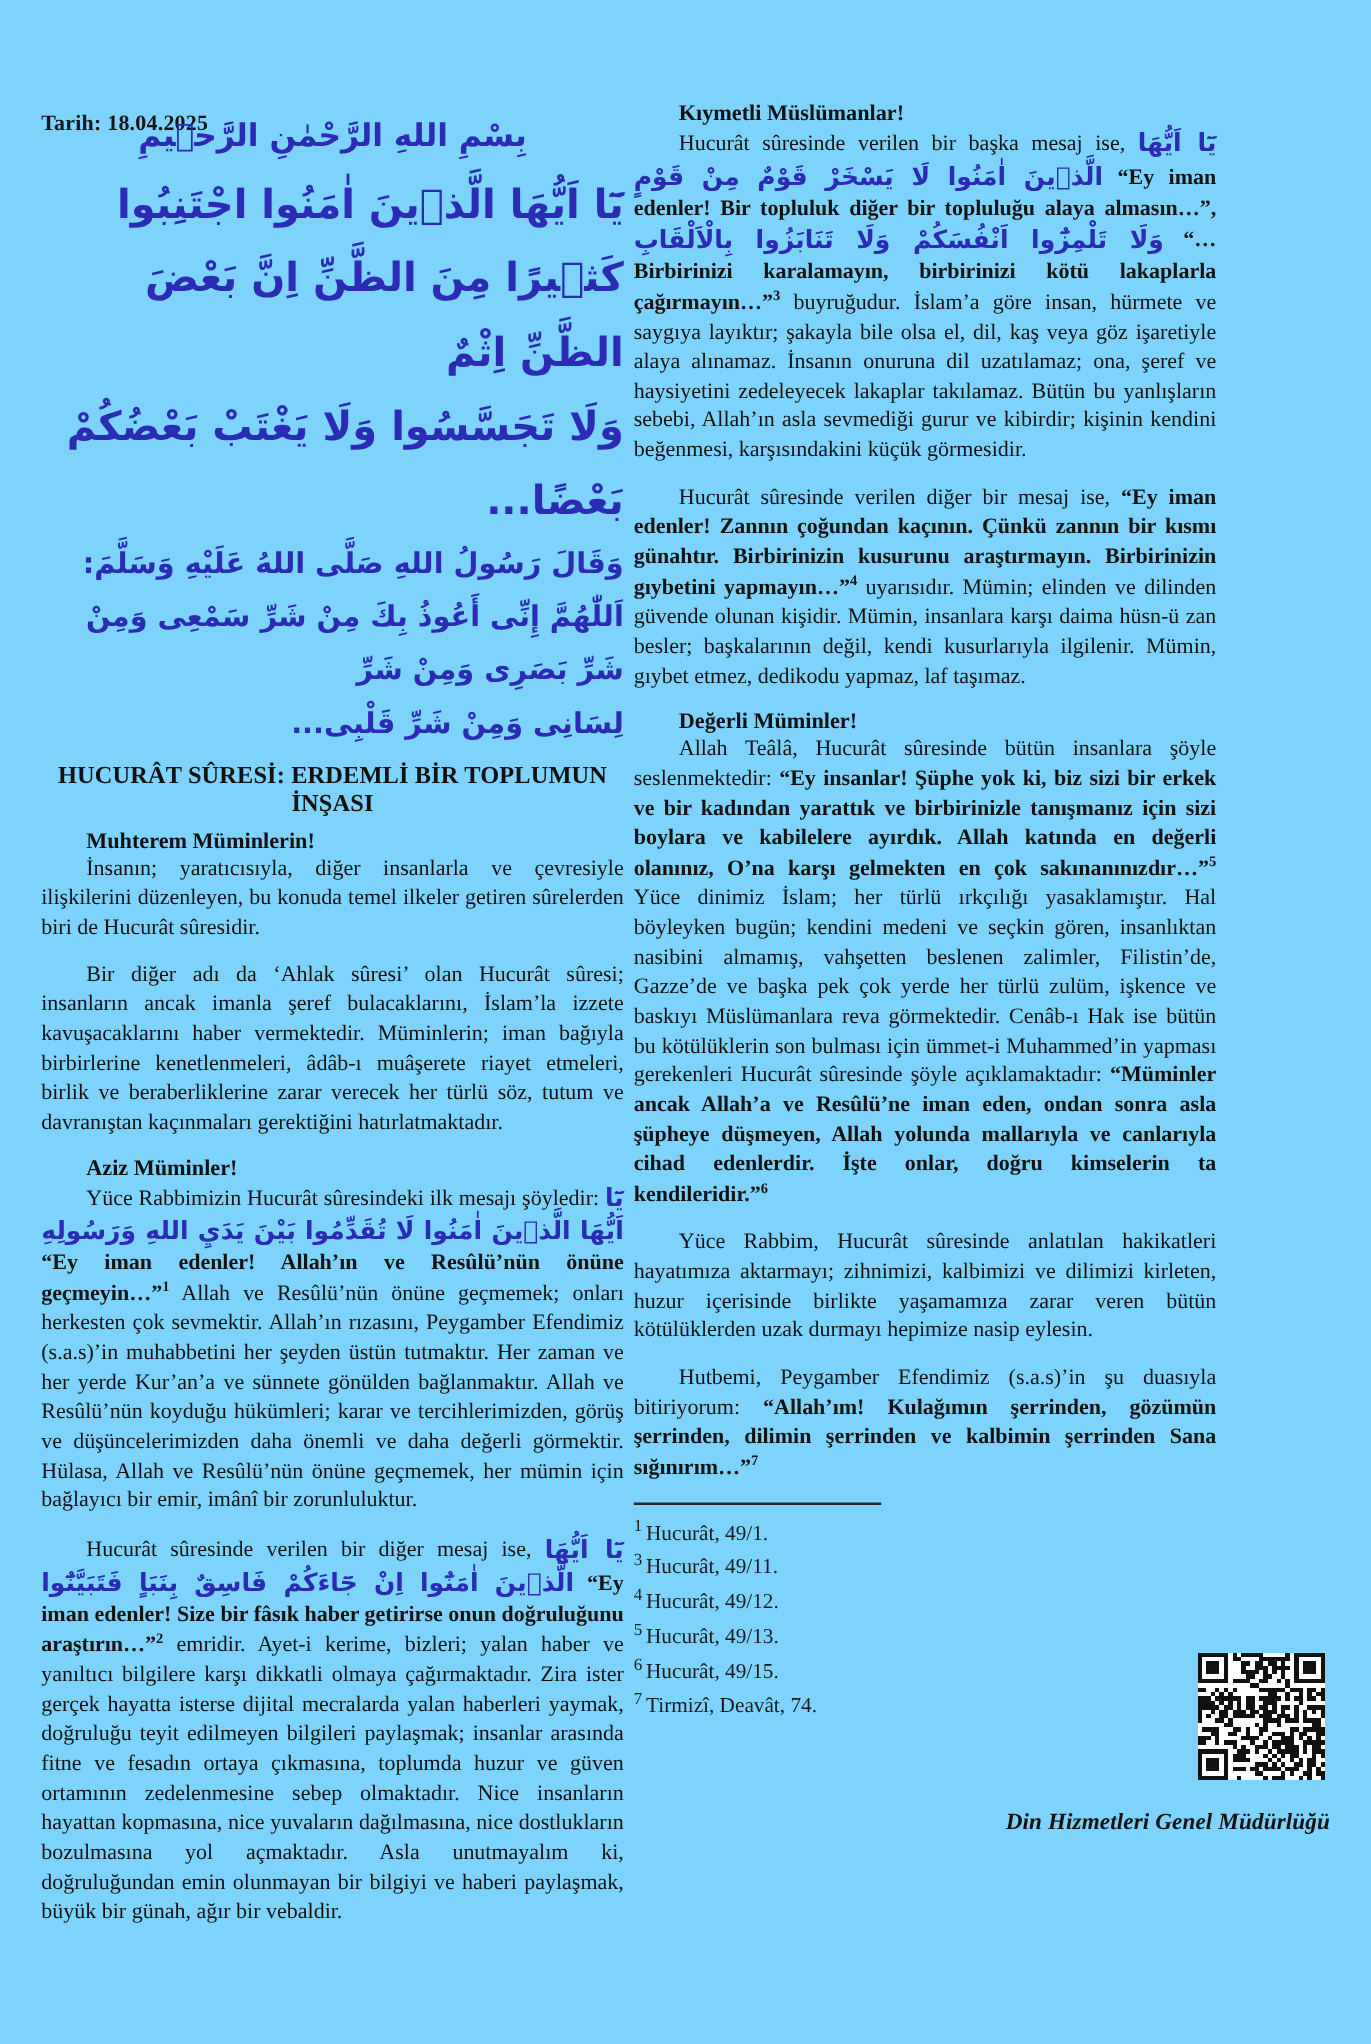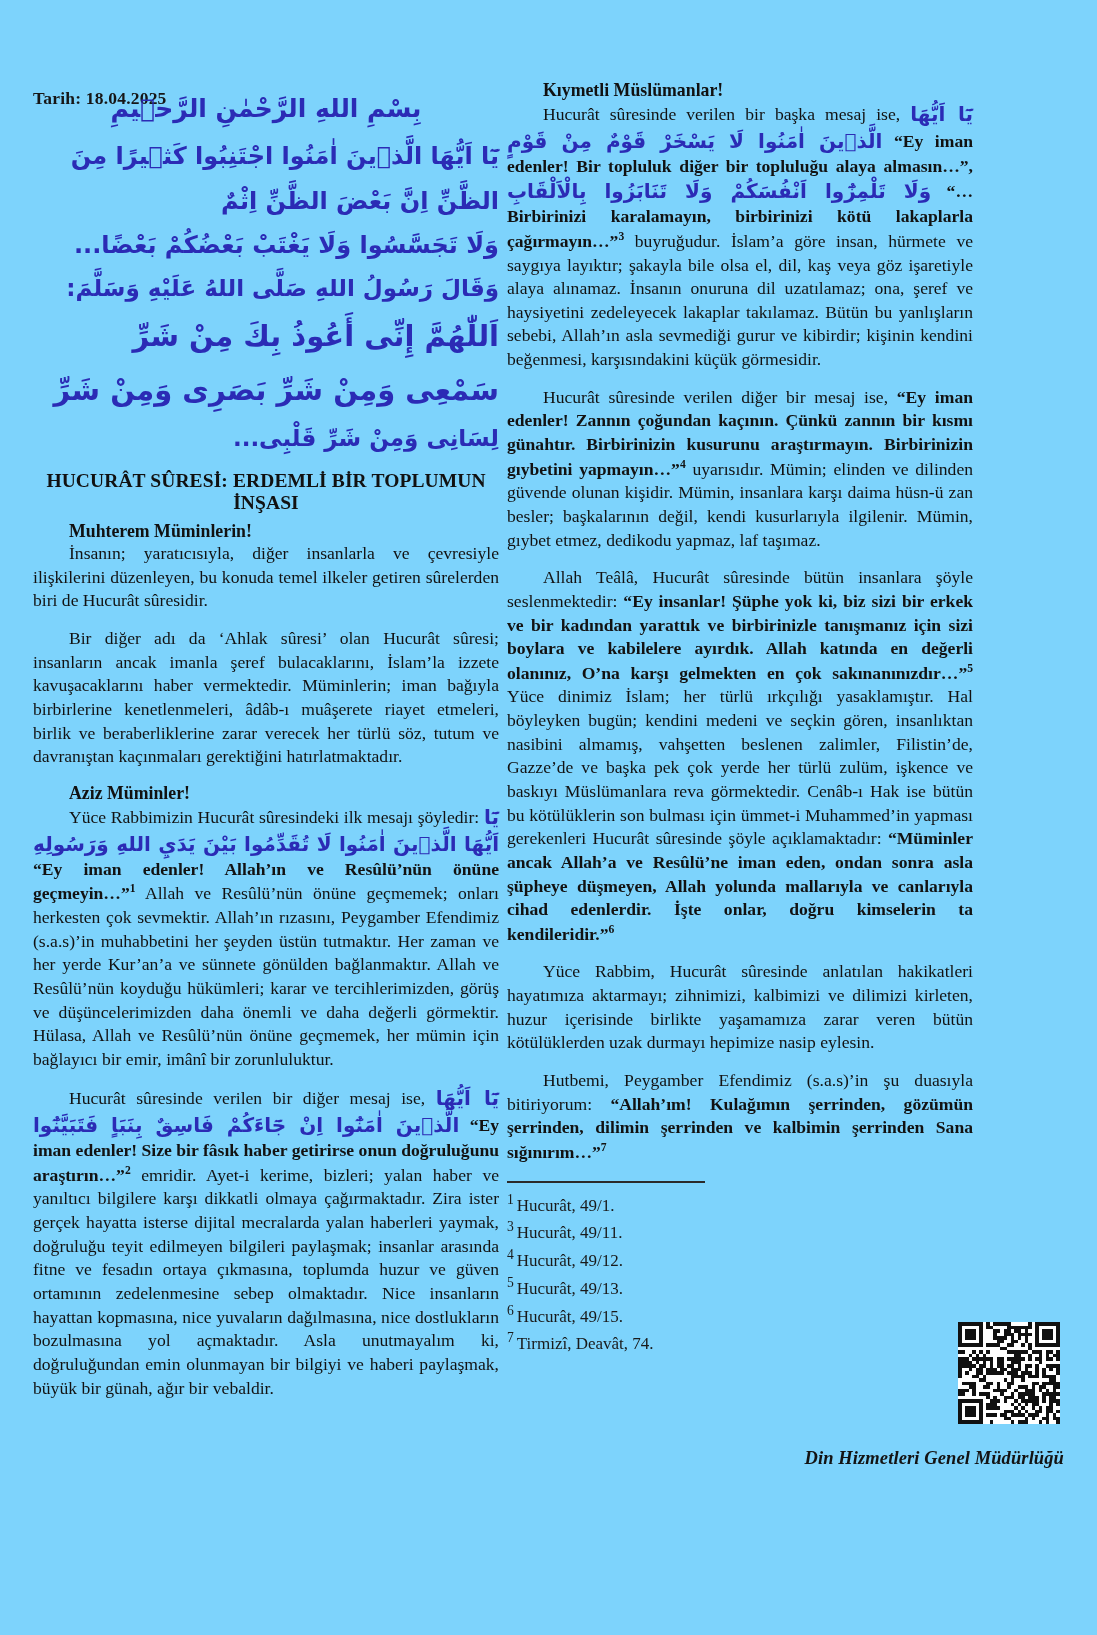--- a/index.html
+++ b/index.html
@@ -70,27 +70,27 @@
     display: block;
     text-align: center;
     line-height: 1.85;
   }
   .arabic.bism {
     font-size: 25px;
     margin-top: 6px;
     margin-bottom: 2px;
   }
   .arabic.ayet {
-    font-size: 24px;
+    font-size: 32px;
     text-align: right;
     margin: 0;
   }
   .arabic.ayet-l2 { text-align: right; }
   .arabic.hadis-intro { font-size: 23px; text-align: right; }
-  .arabic.hadis { font-size: 29px; text-align: right; }
+  .arabic.hadis { font-size: 23px; text-align: right; }
   .arabic.hadis-end { font-size: 23px; text-align: right; }
 
   .arabic-inline {
     font-family: "DejaVu Sans", "Liberation Sans", sans-serif;
     direction: rtl;
     unicode-bidi: isolate;
     color: #2b2bb5;
     font-weight: bold;
     font-size: 20px;
     vertical-align: -1px;
@@ -189,20 +189,21 @@
 
       <div class="col col-right">
 
         <div class="subhead">Kıymetli Müslümanlar!</div>
 
         <p class="body"><span>Hucurât sûresinde verilen bir başka mesaj ise,</span> <span class="arabic-inline">يَٓا اَيُّهَا الَّذ۪ينَ اٰمَنُوا لَا يَسْخَرْ قَوْمٌ مِنْ قَوْمٍ</span> <span class="bold">“Ey iman edenler! Bir topluluk diğer bir topluluğu alaya almasın…”,</span> <span class="arabic-inline">وَلَا تَلْمِزُٓوا اَنْفُسَكُمْ وَلَا تَنَابَزُوا بِالْاَلْقَابِ</span> <span class="bold">“…Birbirinizi karalamayın, birbirinizi kötü lakaplarla çağırmayın…”</span><sup>3</sup><span> buyruğudur. İslam’a göre insan, hürmete ve saygıya layıktır; şakayla bile olsa el, dil, kaş veya göz işaretiyle alaya alınamaz. İnsanın onuruna dil uzatılamaz; ona, şeref ve haysiyetini zedeleyecek lakaplar takılamaz. Bütün bu yanlışların sebebi, Allah’ın asla sevmediği gurur ve kibirdir; kişinin kendini beğenmesi, karşısındakini küçük görmesidir.</span></p>
 
         <p class="body"><span>Hucurât sûresinde verilen diğer bir mesaj ise, </span><span class="bold">“Ey iman edenler! Zannın çoğundan kaçının. Çünkü zannın bir kısmı günahtır. Birbirinizin kusurunu araştırmayın. Birbirinizin gıybetini yapmayın…”</span><sup>4</sup><span> uyarısıdır. Mümin; elinden ve dilinden güvende olunan kişidir. Mümin, insanlara karşı daima hüsn-ü zan besler; başkalarının değil, kendi kusurlarıyla ilgilenir. Mümin, gıybet etmez, dedikodu yapmaz, laf taşımaz.</span></p>
 
         <div class="spacer-14"></div>
+        <div class="subhead">Değerli Müminler!</div>
 
         <p class="body"><span>Allah Teâlâ, Hucurât sûresinde bütün insanlara şöyle seslenmektedir: </span><span class="bold">“Ey insanlar! Şüphe yok ki, biz sizi bir erkek ve bir kadından yarattık ve birbirinizle tanışmanız için sizi boylara ve kabilelere ayırdık. Allah katında en değerli olanınız, O’na karşı gelmekten en çok sakınanınızdır…”</span><sup>5</sup><span> Yüce dinimiz İslam; her türlü ırkçılığı yasaklamıştır. Hal böyleyken bugün; kendini medeni ve seçkin gören, insanlıktan nasibini almamış, vahşetten beslenen zalimler, Filistin’de, Gazze’de ve başka pek çok yerde her türlü zulüm, işkence ve baskıyı Müslümanlara reva görmektedir. Cenâb-ı Hak ise bütün bu kötülüklerin son bulması için ümmet-i Muhammed’in yapması gerekenleri Hucurât sûresinde şöyle açıklamaktadır: </span><span class="bold">“Müminler ancak Allah’a ve Resûlü’ne iman eden, ondan sonra asla şüpheye düşmeyen, Allah yolunda mallarıyla ve canlarıyla cihad edenlerdir. İşte onlar, doğru kimselerin ta kendileridir.”</span><sup>6</sup></p>
 
         <p class="body">Yüce Rabbim, Hucurât sûresinde anlatılan hakikatleri hayatımıza aktarmayı; zihnimizi, kalbimizi ve dilimizi kirleten, huzur içerisinde birlikte yaşamamıza zarar veren bütün kötülüklerden uzak durmayı hepimize nasip eylesin.</p>
 
         <p class="body"><span>Hutbemi, Peygamber Efendimiz (s.a.s)’in şu duasıyla bitiriyorum: </span><span class="bold">“Allah’ım! Kulağımın şerrinden, gözümün şerrinden, dilimin şerrinden ve kalbimin şerrinden Sana sığınırım…”</span><sup>7</sup></p>
 
         <div class="footnote-rule"></div>
         <div class="footnotes">
           <div><sup>1</sup><span>Hucurât, 49/1.</span></div>

